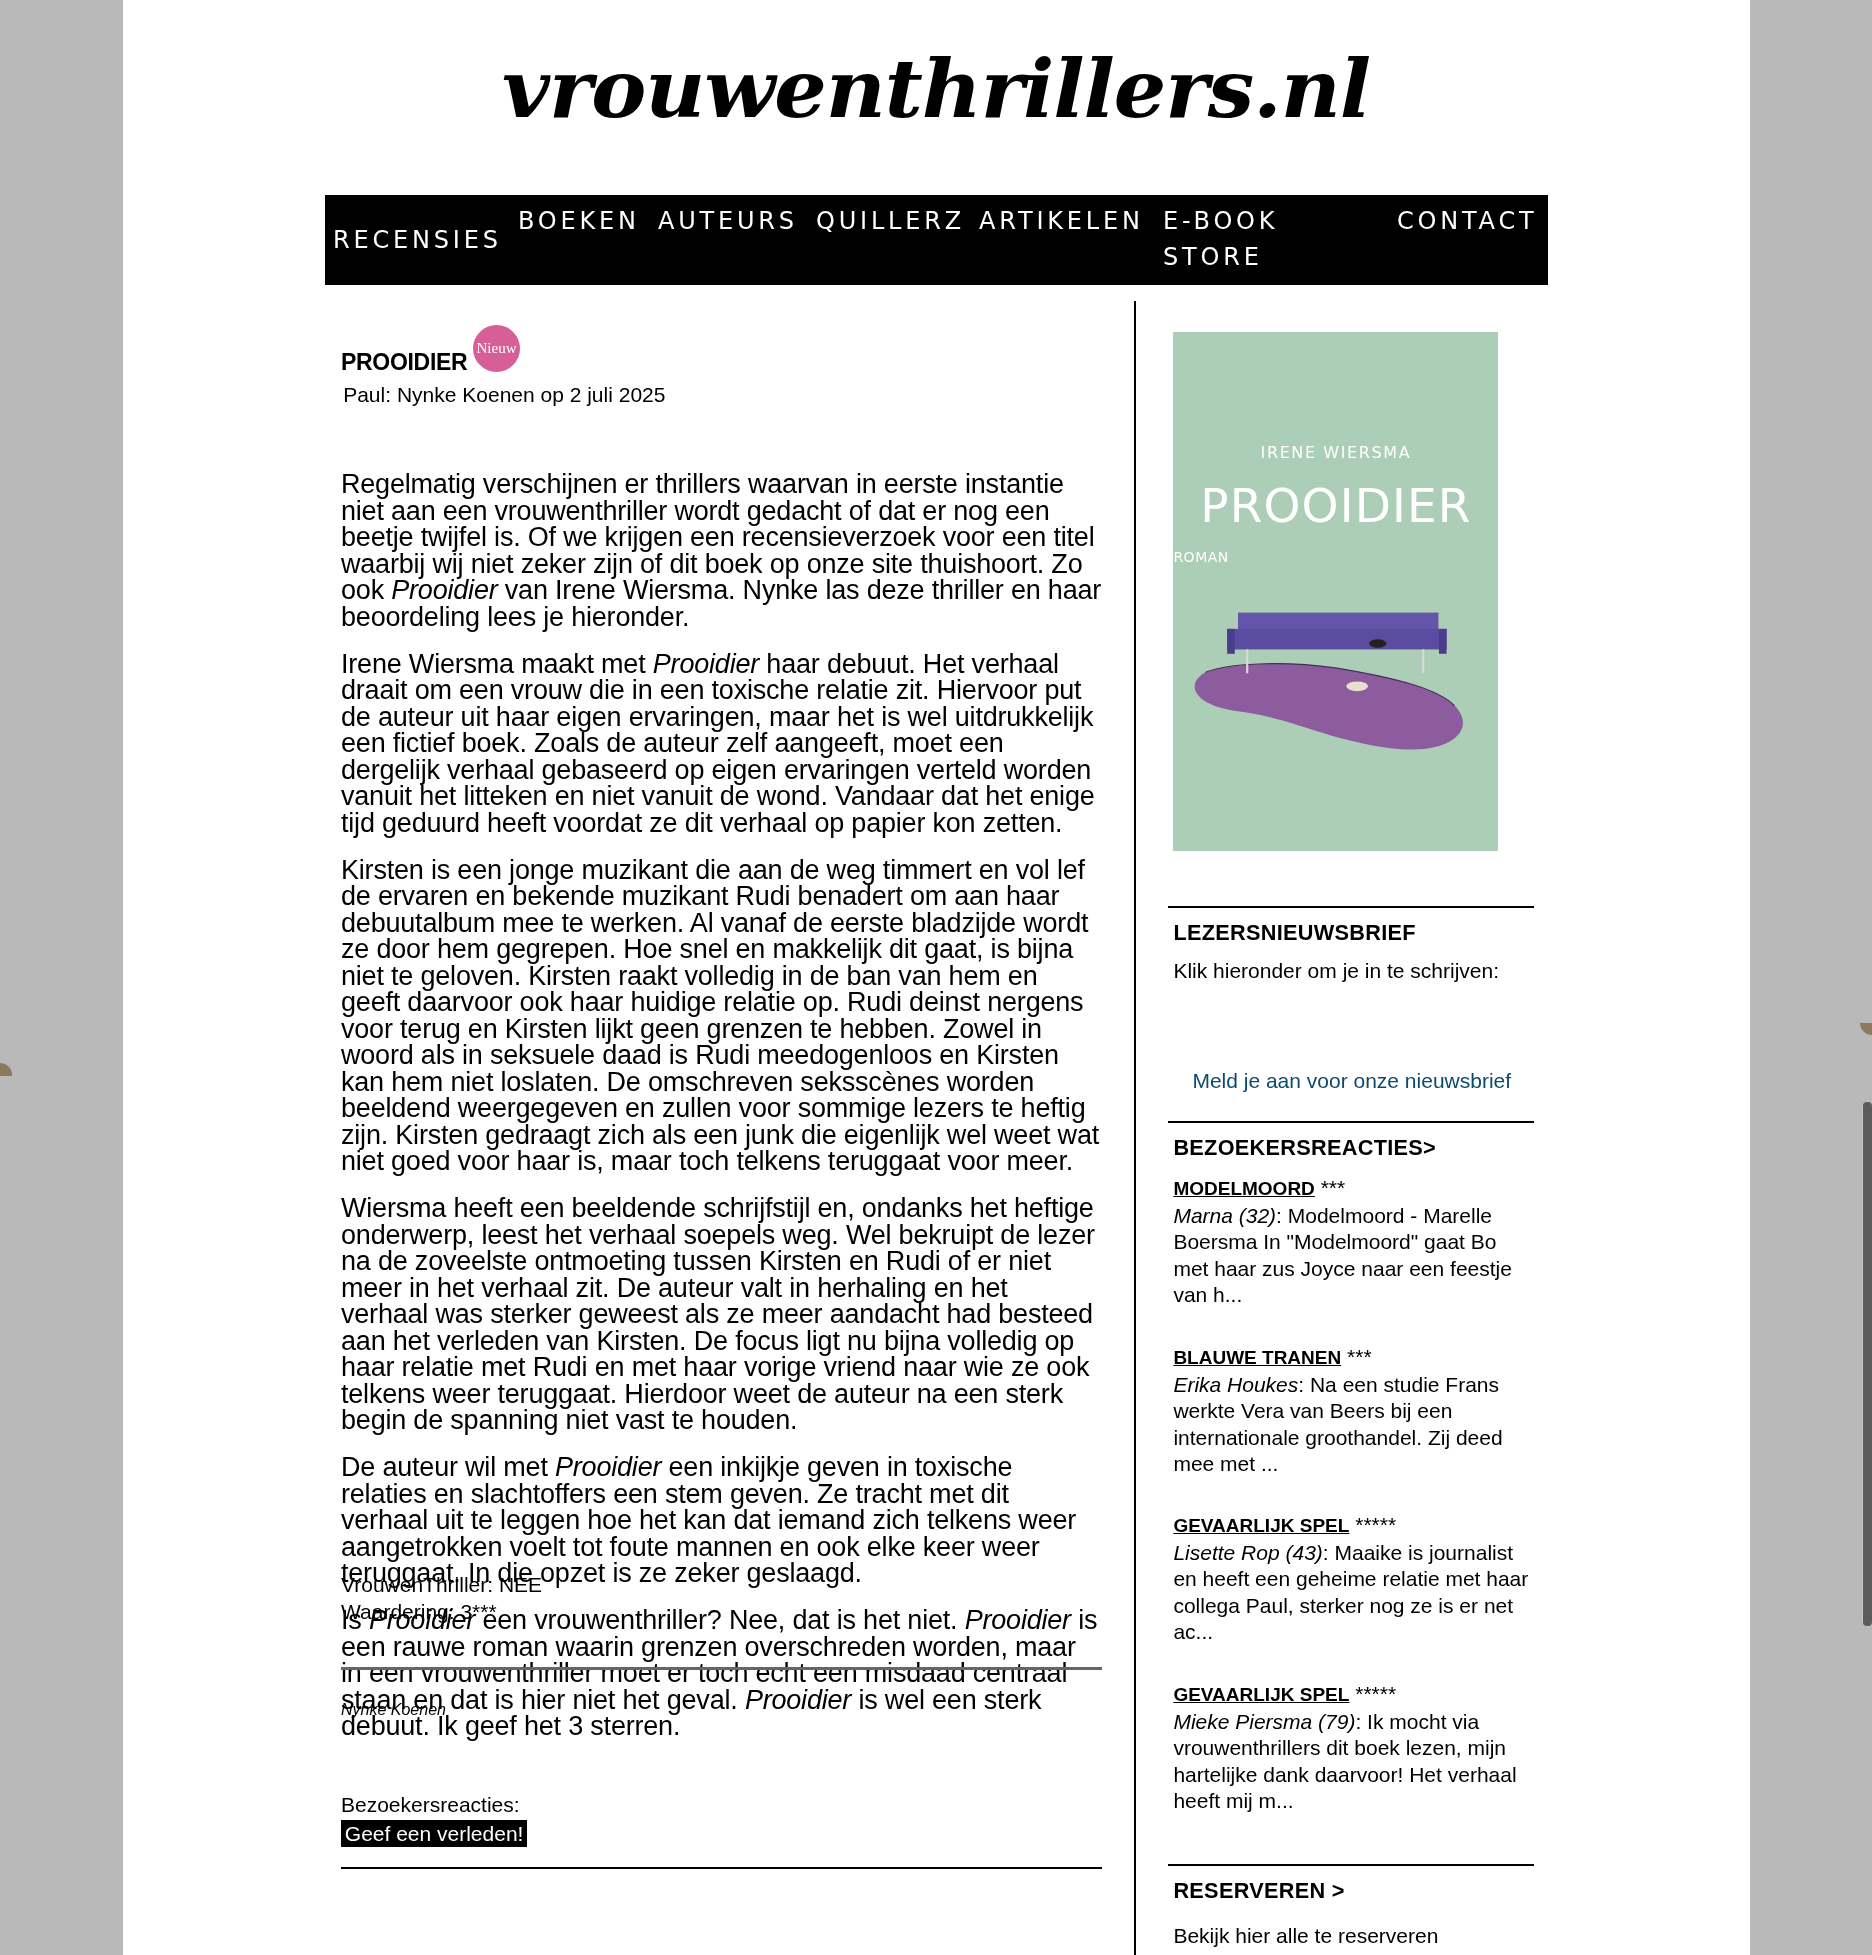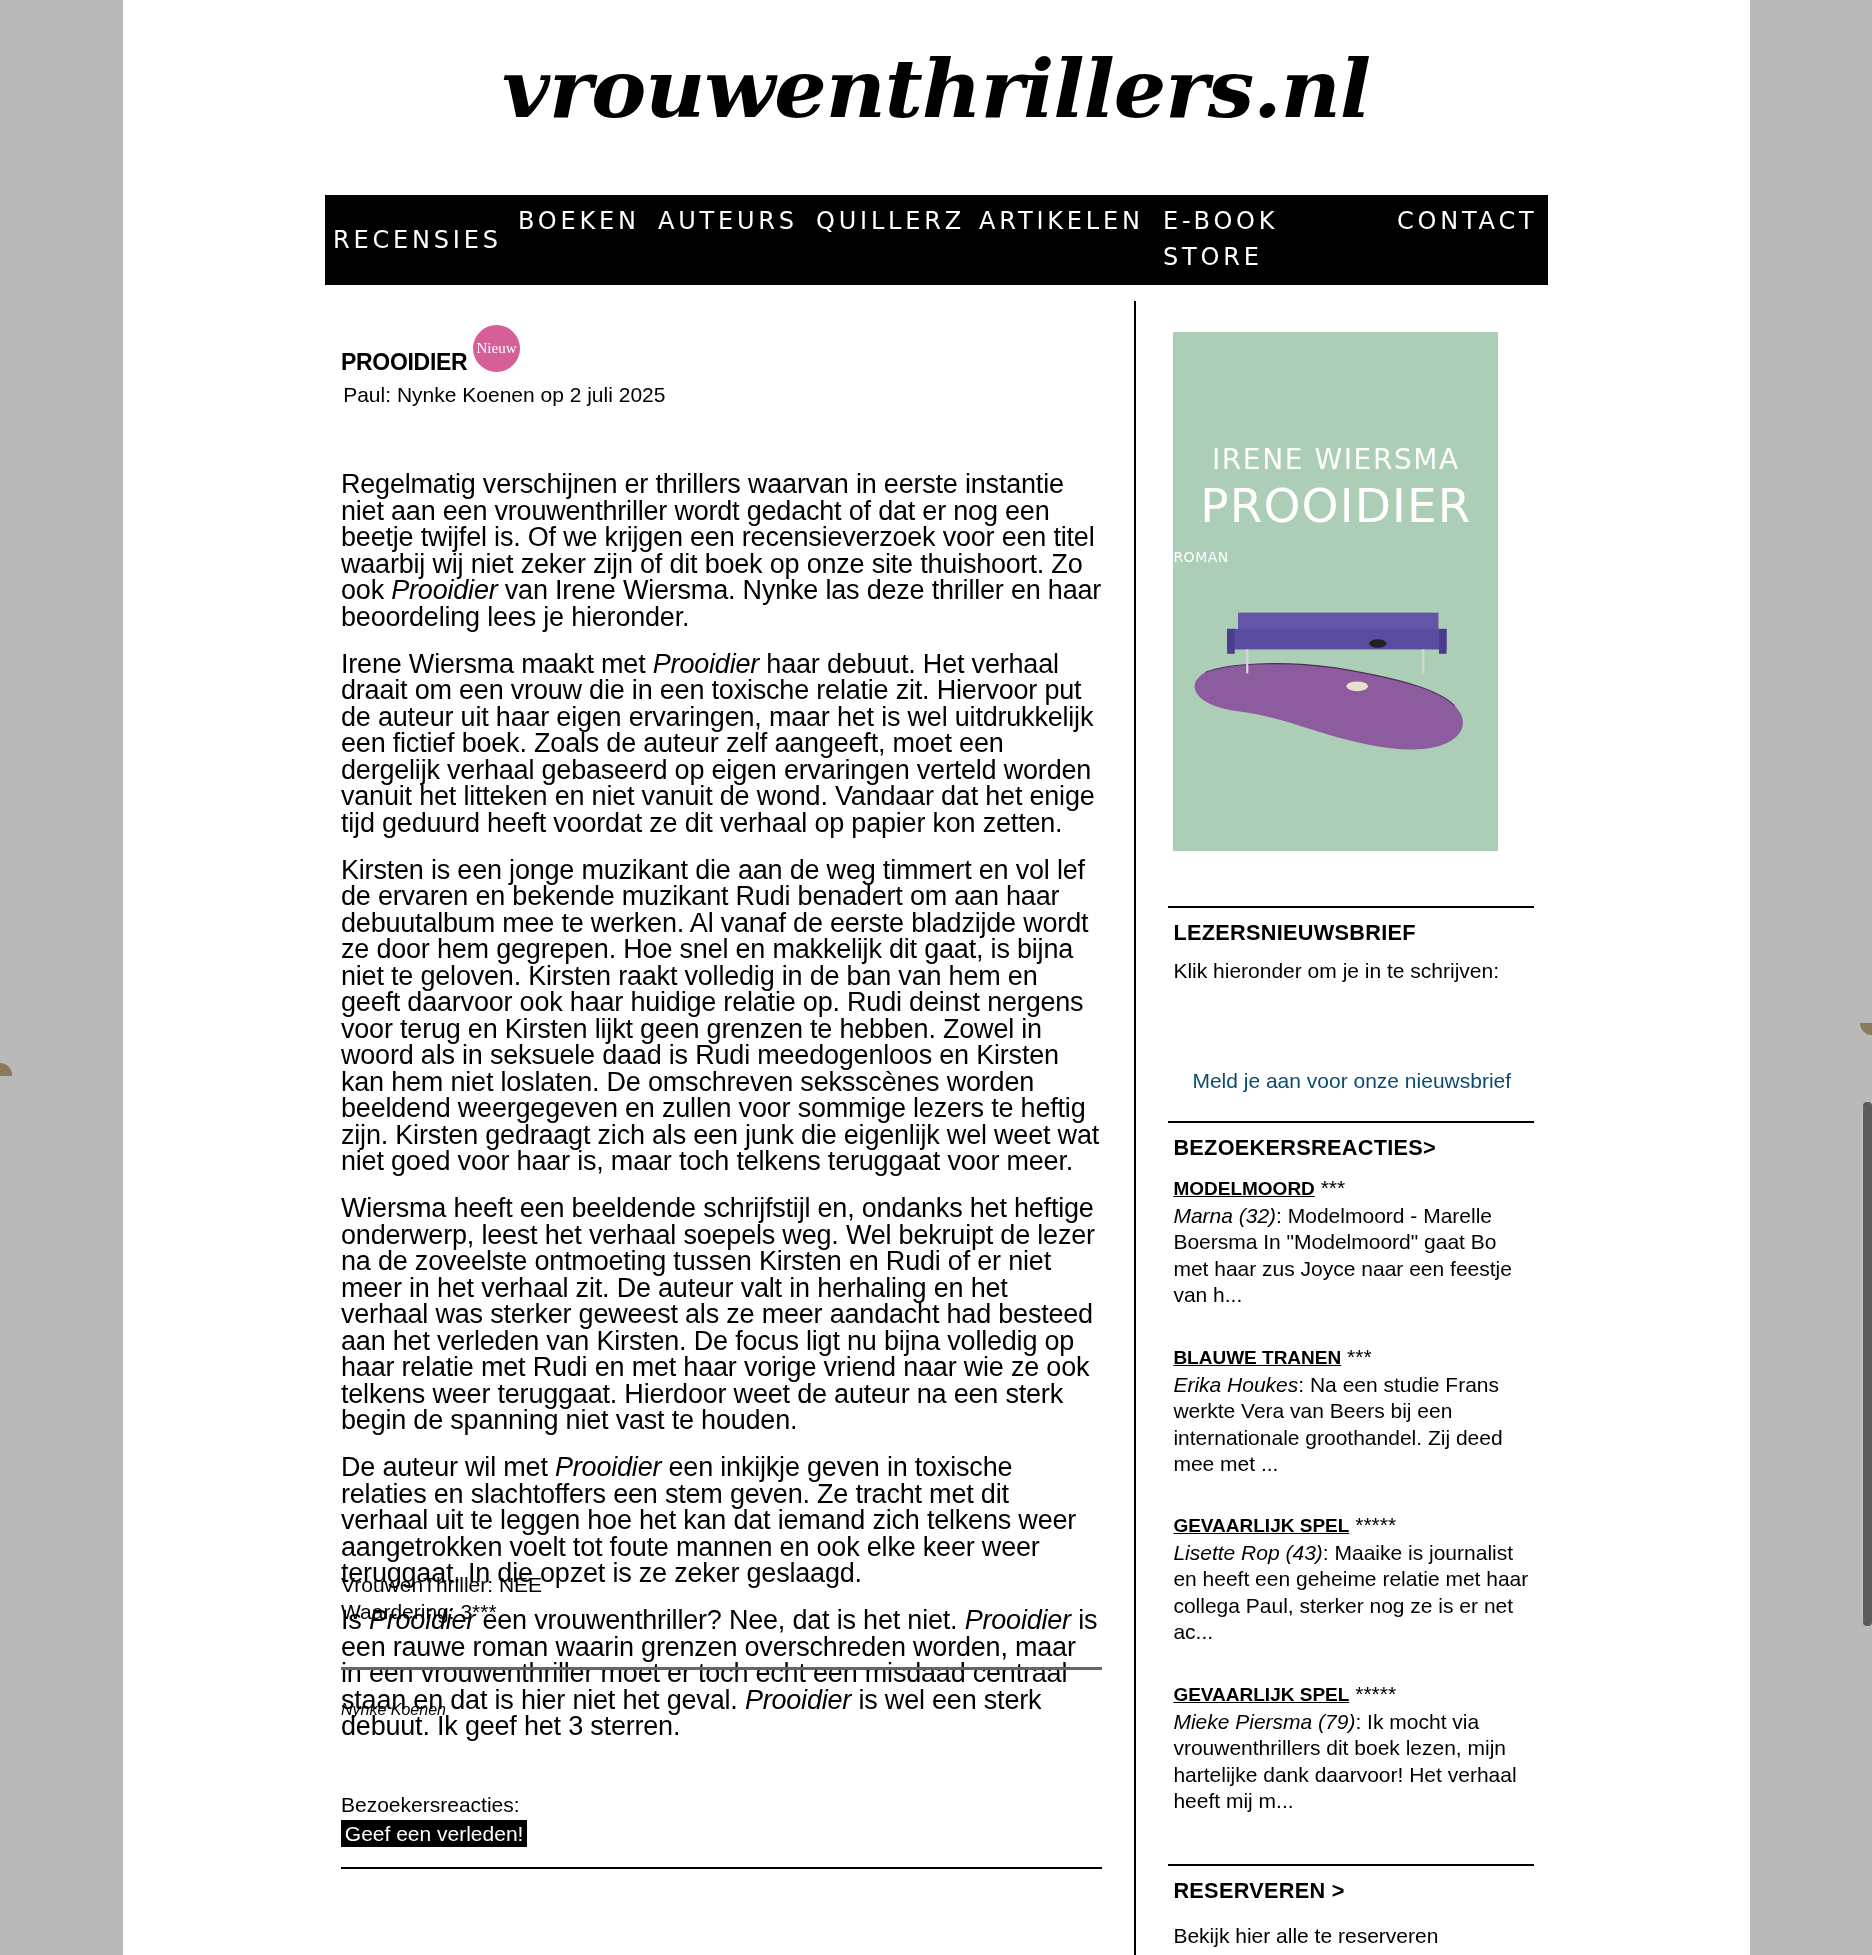--- a/index.html
+++ b/index.html
@@ -22,21 +22,21 @@
   .body-text p { margin:0 0 20.6px 0; }
   .body-text i { font-style:italic; }
   .meta { position:absolute; left:0; top:1269px; font-size:21px; line-height:26.5px; }
   .hr-grey { position:absolute; left:0; top:1364px; width:761px; height:2.7px; background:#666; }
   .signature { position:absolute; left:0; top:1398px; font-size:16px; font-style:italic; }
   .reacties-label { position:absolute; left:0; top:1490px; font-size:21px; }
   .react-btn { position:absolute; left:0; top:1517px; background:#000; color:#fff; font-size:21px; padding:0 3.8px; line-height:27px; border:none; cursor:pointer; font-family:"Liberation Sans",sans-serif; }
   .hr-black { position:absolute; left:0; top:1564px; width:761px; height:2.2px; background:#000; }
   .sidebar { position:absolute; left:1168px; top:301px; width:366px; }
   .cover { position:absolute; left:5.4px; top:31px; width:325px; height:519px; background:#acceb6; overflow:hidden; }
-  .cover .auth { position:absolute; top:111px; width:100%; text-align:center; color:#fff; font-size:28px; letter-spacing:1.6px; font-family:"DejaVu Sans",sans-serif; }
+  .cover .auth { position:absolute; top:111px; width:100%; text-align:center; color:#fff; font-size:16px; letter-spacing:1.6px; font-family:"DejaVu Sans",sans-serif; }
   .cover .ttl { position:absolute; top:146px; width:100%; text-align:center; color:#fff; font-size:47px; letter-spacing:1.1px; font-family:"DejaVu Sans",sans-serif; }
   .cover .rom { position:absolute; top:217px; width:100%; color:#fff; font-size:14px; letter-spacing:0.5px; font-family:"DejaVu Sans",sans-serif; }
   .s-hr { position:absolute; left:0; width:366px; height:1.6px; background:#000; }
   .s-h { position:absolute; left:5.4px; font-weight:bold; font-size:21.7px; letter-spacing:0.3px; white-space:nowrap; }
   .s-txt { position:absolute; left:5.4px; width:360px; font-size:21px; line-height:26.5px; }
   .s-item { position:absolute; left:5.4px; width:360px; font-size:21px; line-height:26.5px; }
   .s-item .bk { font-weight:bold; text-decoration:underline; color:#000; font-size:19px; }
   .s-item i { }
   .scrollbar { position:absolute; left:1862px; top:1101px; width:8.7px; height:524px; background:#5c5c5c; border-radius:4.3px; border:1.1px solid #c8c8c8; }
 </style>

